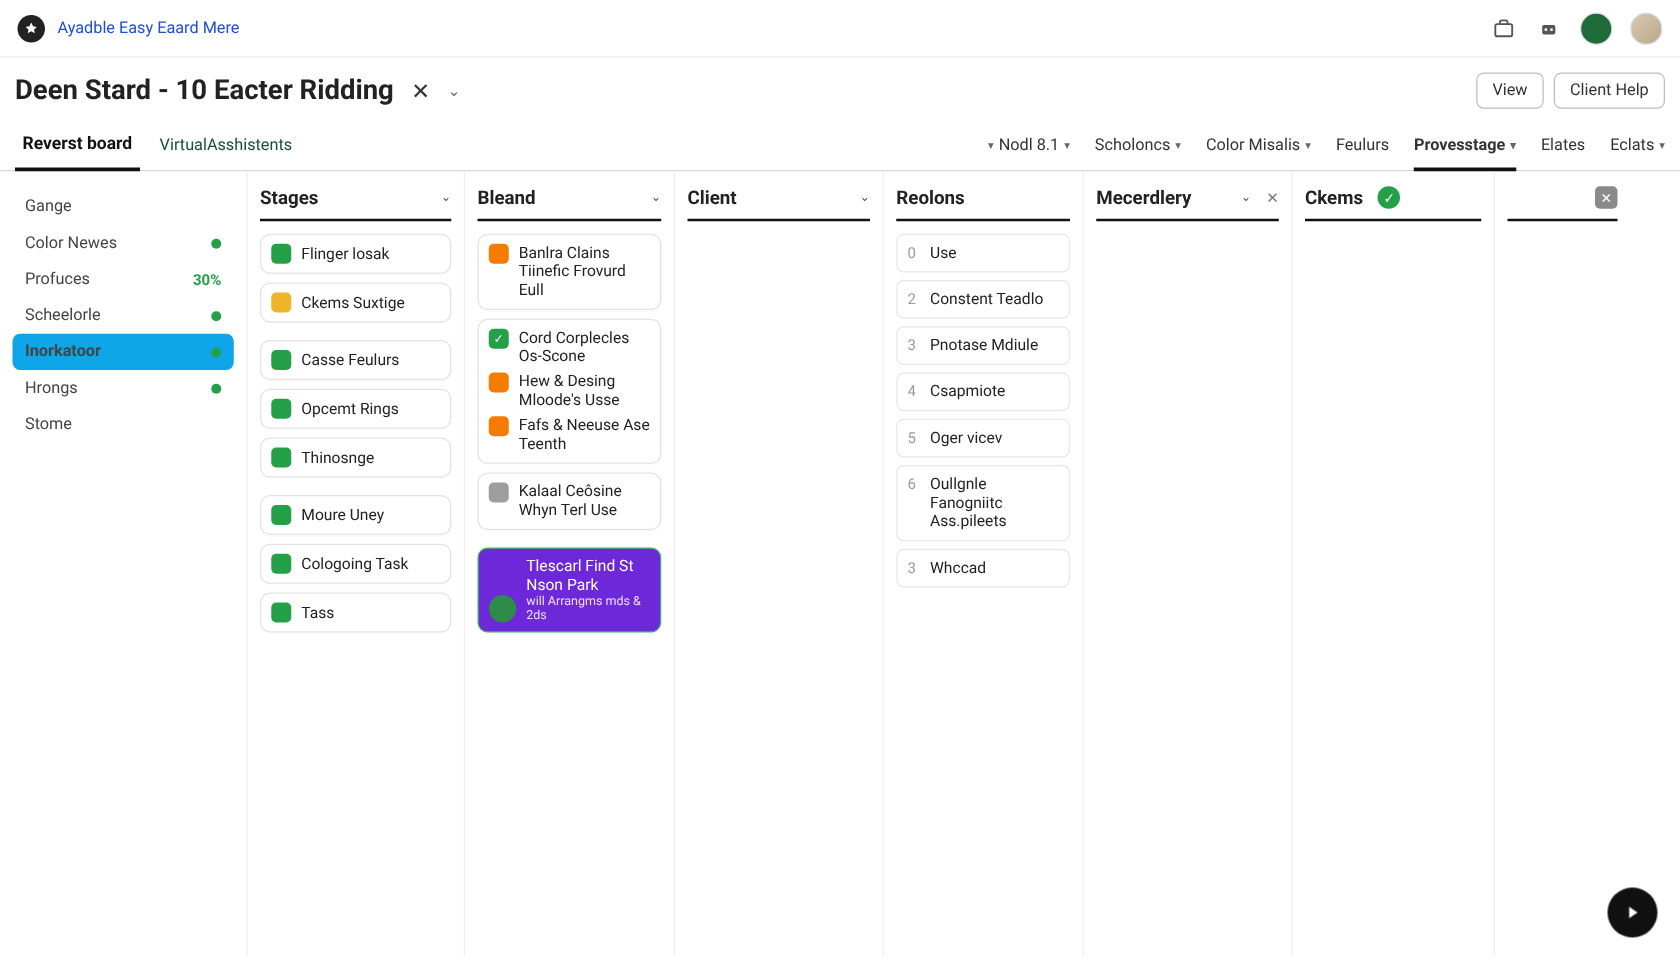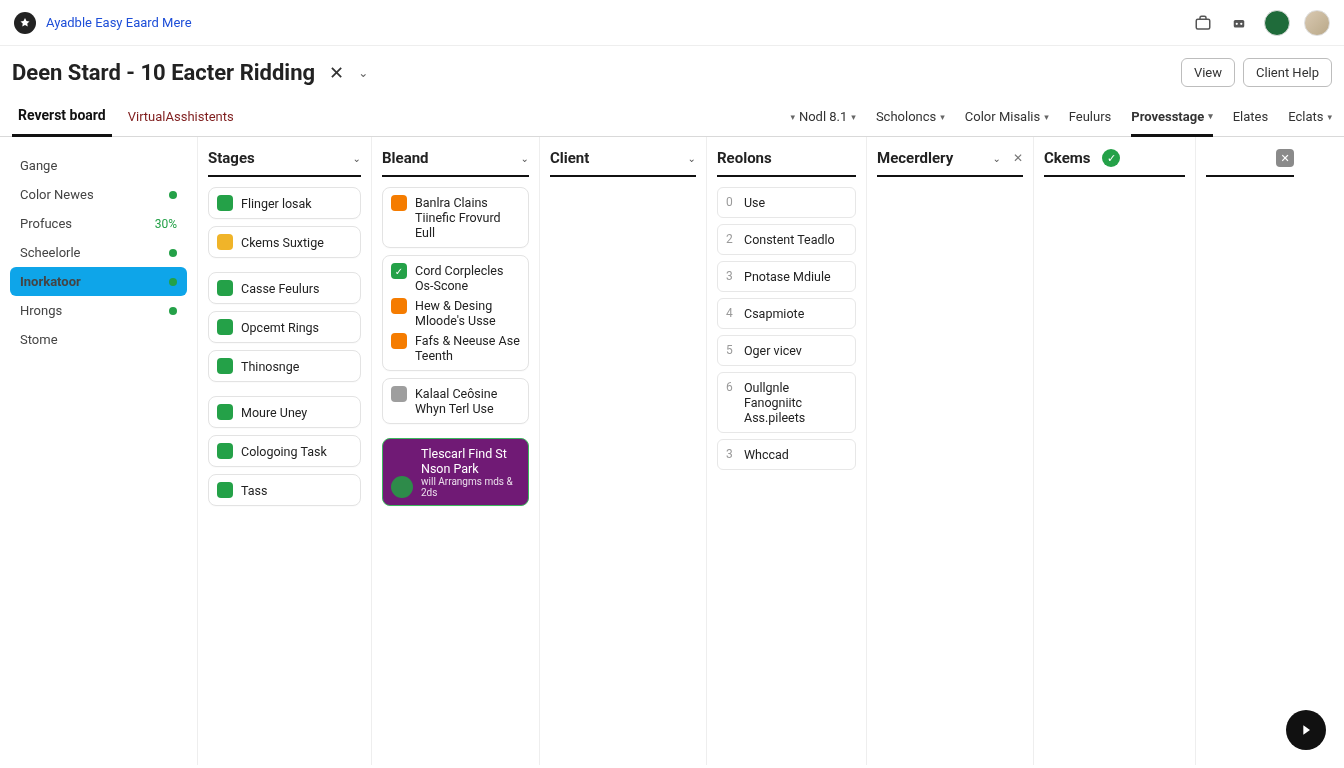--- a/index.html
+++ b/index.html
@@ -14,31 +14,31 @@
 .avatar.face{background:linear-gradient(135deg,#d9c9b2,#b9a888)}
 .titlebar{display:flex;align-items:center;padding:12px 12px 10px;gap:10px}
 .pagetitle{font-size:22px;font-weight:700}
 .xbtn{font-size:18px;color:#333;padding:0 4px}
 .dd{color:#666;font-size:12px}
 .titlebar-r{margin-left:auto;display:flex;gap:8px}
 .obtn{border:1px solid #bdbdbd;border-radius:6px;padding:6px 12px;font-size:13px;background:#fff;color:#333}
 .tabsbar{display:flex;align-items:center;padding:0 12px;border-bottom:1px solid #d9d9d9;height:40px}
 .tab{font-size:14px;color:#555;padding:0 6px;height:40px;display:flex;align-items:center}
 .tab.active{font-weight:700;color:#111;border-bottom:3px solid #111}
-.tab.sub{color:#7f1d1d;font-size:13px;margin-left:10px}
+.tab.sub{color:#14532d;font-size:13px;margin-left:10px}
 .tabs-r{margin-left:auto;display:flex;align-items:center;gap:20px}
 .filter{font-size:13px;color:#333;display:flex;align-items:center;gap:4px}
 .filter .car{font-size:9px;color:#666}
 .filter.active{font-weight:700;border-bottom:3px solid #111;padding-bottom:10px;margin-bottom:-12px}
 .main{display:flex;height:calc(768px - 46px - 54px - 40px)}
 .sidebar{width:198px;padding:14px 10px;border-right:1px solid #eee}
 .srow{display:flex;align-items:center;padding:7px 10px;font-size:13px;color:#444;border-radius:6px}
 .srow.sel{background:#0ea5e9;font-weight:700}
 .sdot{width:8px;height:8px;border-radius:50%;background:#24a148;margin-left:auto}
-.spct{margin-left:auto;color:#24a148;font-weight:400;font-size:12px}
+.spct{margin-left:auto;color:#24a148;font-weight:700;font-size:12px}
 .board{flex:1;display:flex;overflow:hidden}
 .col{border-right:1px solid #eee;padding:12px 10px;flex:0 0 auto}
 .col.w0{width:174px}
 .col.w1{width:168px}
 .col.w2{width:167px}
 .col.w3{width:160px}
 .col.w4{width:167px}
 .col.w5{width:162px}
 .col.w6{width:108px;border-right:none}
 .chead{display:flex;align-items:center;gap:6px;border-bottom:2px solid #111;padding-bottom:8px;margin-bottom:10px}
@@ -48,21 +48,21 @@
 .badge-ok{width:18px;height:18px;border-radius:50%;background:#24a148;display:flex;align-items:center;justify-content:center;color:#fff;font-size:11px;margin-left:6px}
 .badge-x{width:18px;height:18px;border-radius:4px;background:#8a8a8a;color:#fff;display:flex;align-items:center;justify-content:center;font-size:11px}
 .card{border:1px solid #e3e3e3;border-radius:8px;padding:7px 8px;margin-bottom:7px;display:flex;align-items:flex-end;gap:8px;font-size:12.5px;background:#fff;box-shadow:0 1px 1px rgba(0,0,0,.02)}
 .card.multi{align-items:flex-start;flex-direction:column;gap:5px}
 .mrow{display:flex;gap:8px;align-items:flex-start}
 .sq{width:16px;height:16px;border-radius:4px;flex:0 0 16px;display:flex;align-items:center;justify-content:center;font-size:10px;color:#fff}
 .sq.g{background:#24a148}
 .sq.y{background:#f0b429}
 .sq.o{background:#f57c00}
 .sq.gr{background:#9e9e9e}
-.card.hl{background:#701a75;color:#fff;border-color:#3cb65d}
+.card.hl{background:#6d28d9;color:#fff;border-color:#3cb65d}
 .card.hl .sub{font-size:10px;opacity:.85}
 .circ{width:22px;height:22px;border-radius:50%;background:#2e8b4a;flex:0 0 22px}
 .nrow{border:1px solid #e7e7e7;border-radius:6px;padding:7px 8px;margin-bottom:6px;font-size:12.5px;display:flex;gap:8px;align-items:flex-start;background:#fff}
 .nrow .num{color:#9a9a9a;font-size:12px;flex:0 0 10px}
 .fab{position:fixed;right:18px;bottom:18px;width:40px;height:40px;border-radius:50%;background:#111;color:#fff;display:flex;align-items:center;justify-content:center}
 </style>
 </head>
 <body>
 
 <div class="topbar">

